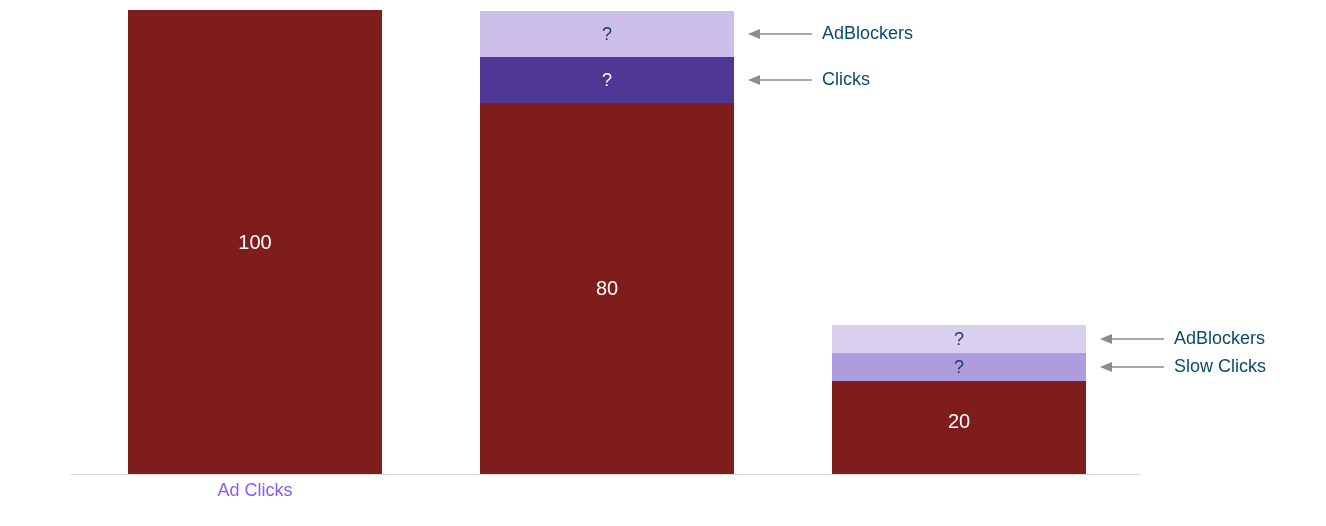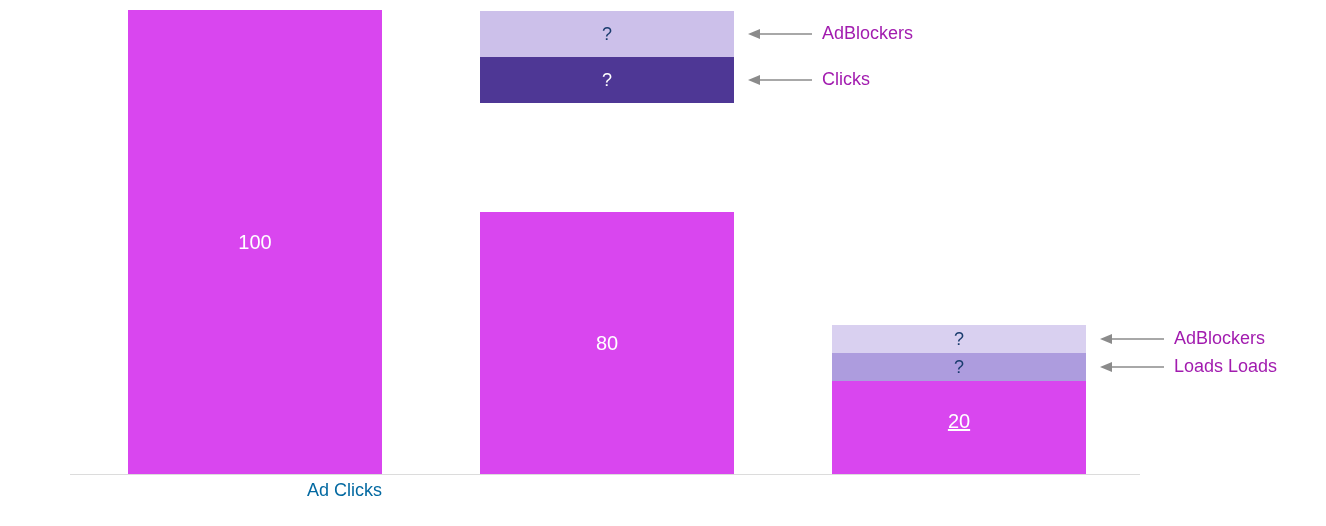--- a/index.html
+++ b/index.html
@@ -31,41 +31,41 @@
     position: absolute;
     left: 0;
     width: 100%;
     box-sizing: border-box;
     display: flex;
     align-items: center;
     justify-content: center;
     font-size: 18px;
   }
   .seg-main {
-    background: #d946ef;
+    background: #7f1d1d;
     color: #ffffff;
     font-size: 20px;
     align-items: center;
   }
   .seg-alt1 { background: #ccc0ea; color: #1a3c6e; }
   .seg-alt2 { background: #4e3795; color: #ffffff; }
   .seg-alt3 { background: #ad9cde; color: #1a3c6e; }
   .seg-alt4 { background: #d9d0f0; color: #1a3c6e; }
   .x-label {
     position: absolute;
     top: 480px;
     font-size: 18px;
-    color: #0369a1;
-    text-align: right;
+    color: #8b5cf6;
+    text-align: center;
     width: 254px;
   }
   .callout-label {
     position: absolute;
     font-size: 18px;
-    color: #a21caf;
+    color: #0c4a6e;
     white-space: nowrap;
   }
   svg.arrow {
     position: absolute;
     overflow: visible;
   }
   .arrow line {
     stroke: #8b8b8b;
     stroke-width: 1.5;
   }
@@ -81,21 +81,21 @@
   <div class="baseline" style="left:70px; top:474px; width:1070px;"></div>
 
   <div class="bar-col" style="left:128px; width:254px; height:464px;">
     <div class="seg seg-main" style="bottom:0; height:464px;">
       <span>100</span>
     </div>
   </div>
   <div class="x-label" style="left:128px;">Ad Clicks</div>
 
   <div class="bar-col" style="left:480px; width:254px; height:464px;">
-    <div class="seg seg-main" style="bottom:0; height:262px;">
+    <div class="seg seg-main" style="bottom:0; height:371px;">
       <span>80</span>
     </div>
     <div class="seg seg-alt2" style="bottom:371px; height:46px;">
       <span>?</span>
     </div>
     <div class="seg seg-alt1" style="bottom:417px; height:46px;">
       <span>?</span>
     </div>
   </div>
 
@@ -105,36 +105,36 @@
   </svg>
   <div class="callout-label" style="left:822px; top:23px;">AdBlockers</div>
 
   <svg class="arrow" style="left:748px; top:72px; width:64px; height:16px;">
     <line x1="64" y1="8" x2="10" y2="8"></line>
     <polygon points="0,8 12,3 12,13"></polygon>
   </svg>
   <div class="callout-label" style="left:822px; top:69px;">Clicks</div>
 
   <div class="bar-col" style="left:832px; width:254px; height:464px;">
-    <div class="seg seg-main" style="bottom:0; height:106px;text-decoration:underline;">
+    <div class="seg seg-main" style="bottom:0; height:106px;">
       <span>20</span>
     </div>
     <div class="seg seg-alt3" style="bottom:93px; height:28px;">
       <span>?</span>
     </div>
     <div class="seg seg-alt4" style="bottom:121px; height:28px;">
       <span>?</span>
     </div>
   </div>
 
   <svg class="arrow" style="left:1100px; top:331px; width:64px; height:16px;">
     <line x1="64" y1="8" x2="10" y2="8"></line>
     <polygon points="0,8 12,3 12,13"></polygon>
   </svg>
   <div class="callout-label" style="left:1174px; top:328px;">AdBlockers</div>
 
   <svg class="arrow" style="left:1100px; top:359px; width:64px; height:16px;">
     <line x1="64" y1="8" x2="10" y2="8"></line>
     <polygon points="0,8 12,3 12,13"></polygon>
   </svg>
-  <div class="callout-label" style="left:1174px; top:356px;">Loads Loads</div>
+  <div class="callout-label" style="left:1174px; top:356px;">Slow Clicks</div>
 
 </div>
 
 </body></html>

